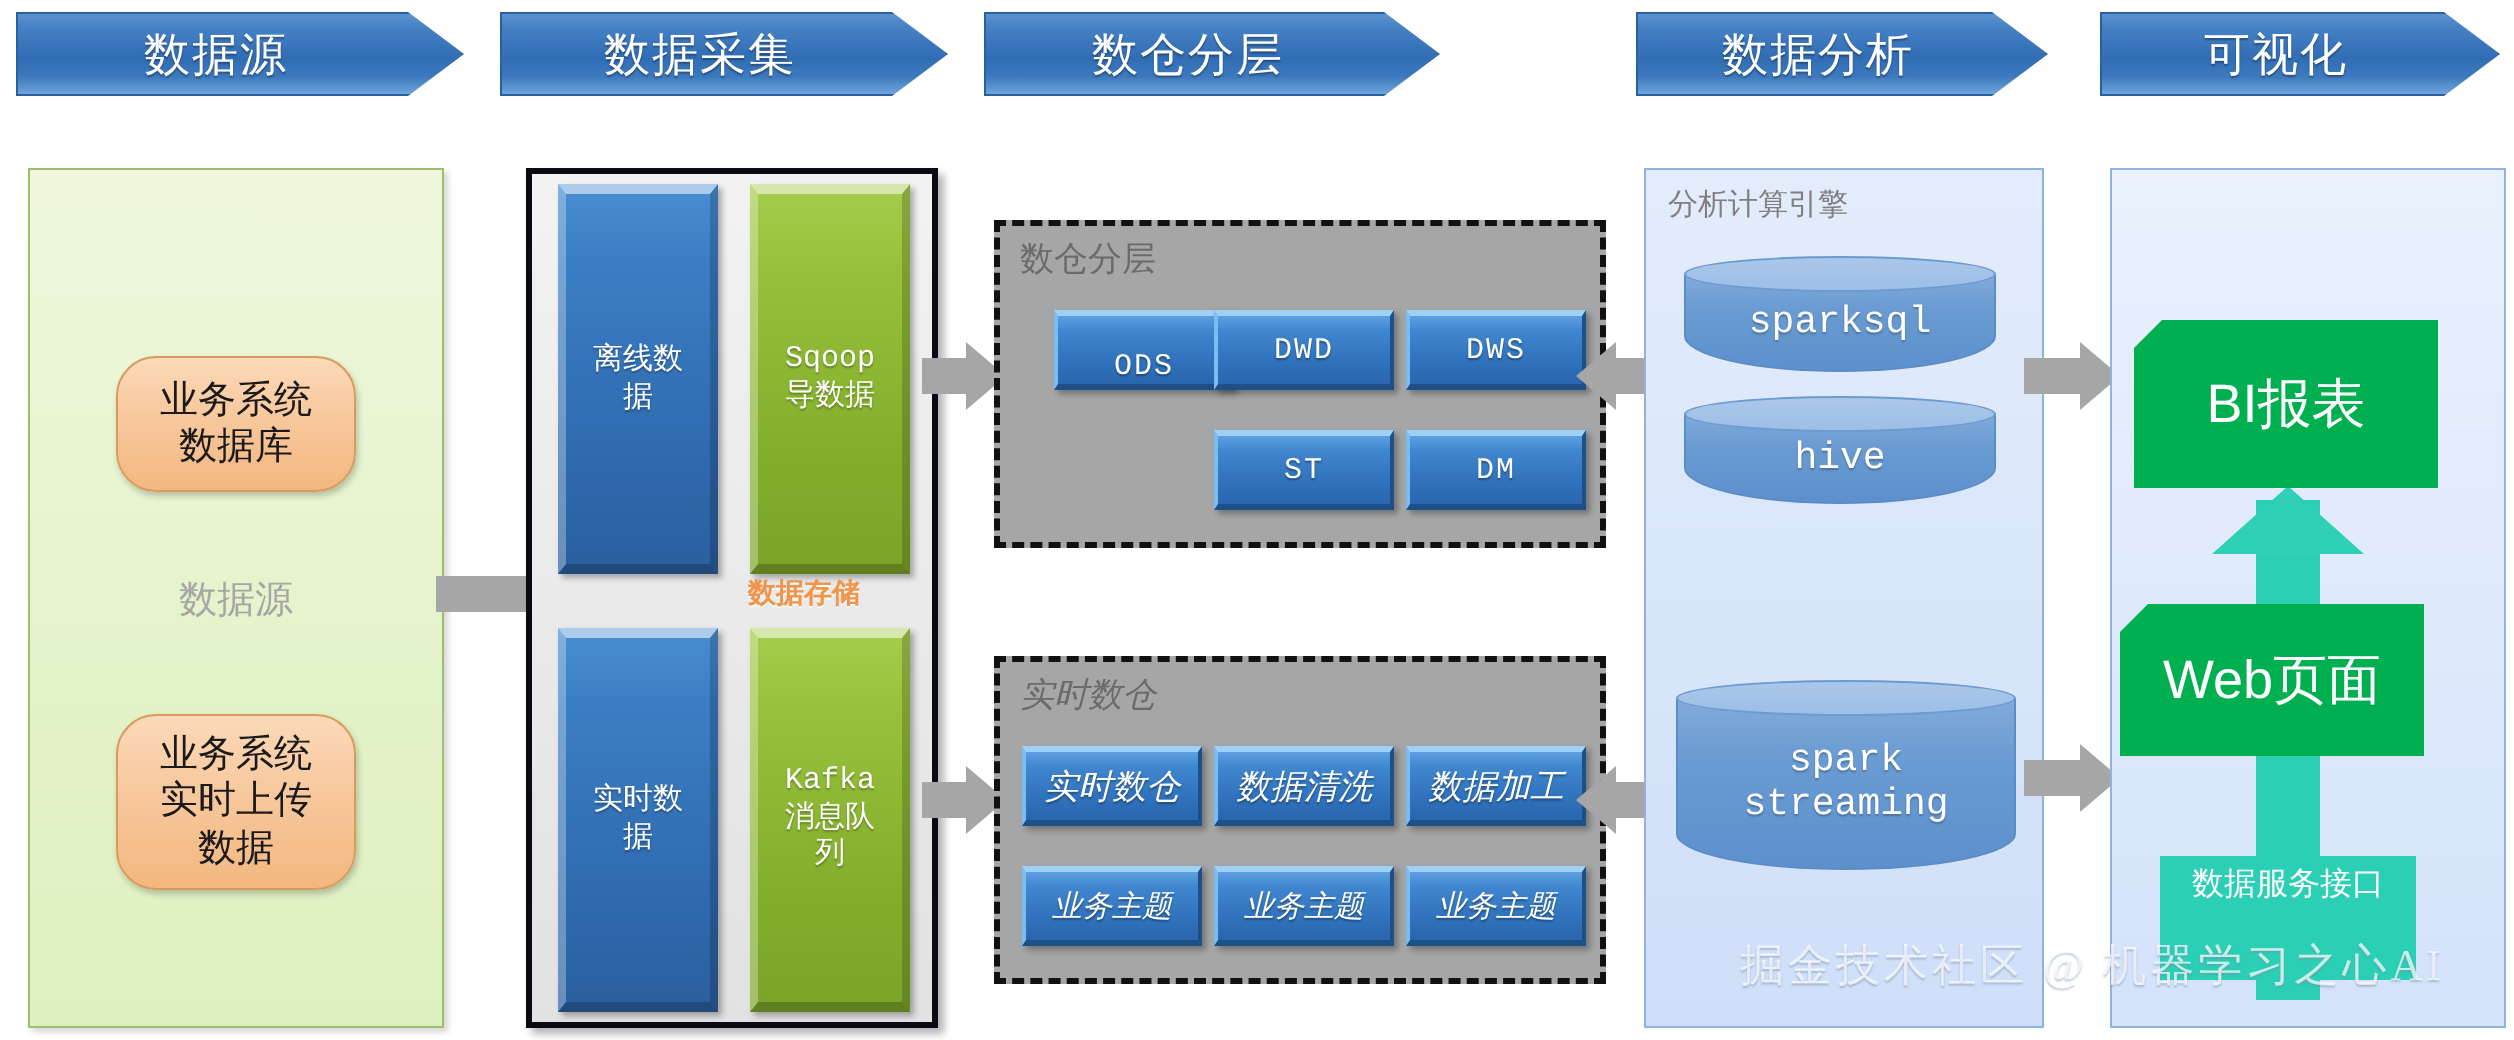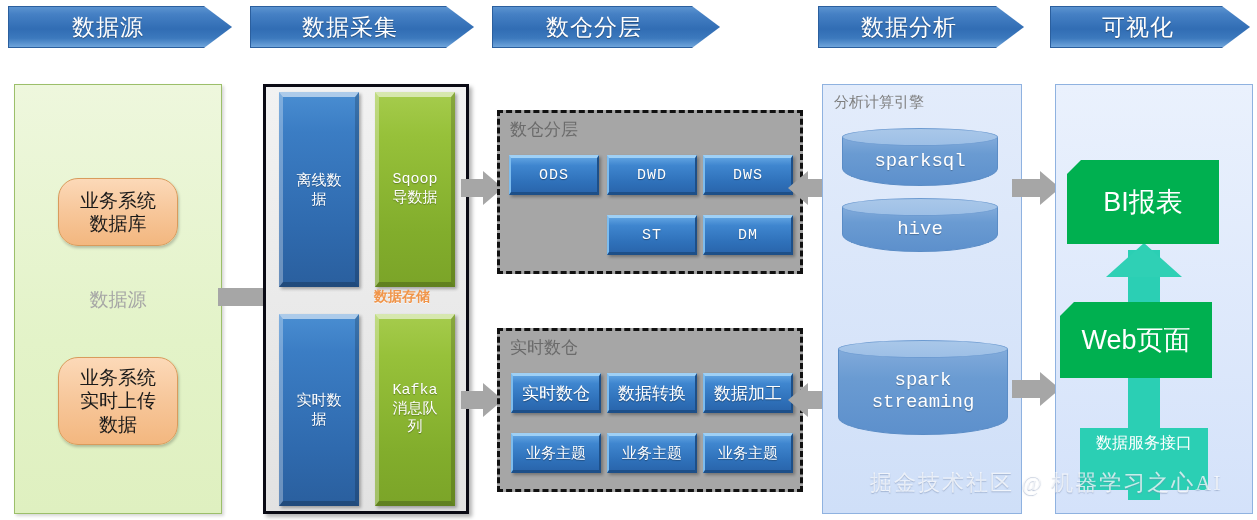--- a/index.html
+++ b/index.html
@@ -294,44 +294,44 @@
     <div class="bar" style="left:0; top:8px; width:22px; height:18px;"></div>
     <div class="head head-r" style="left:22px; top:0;"></div>
   </div>
   <div class="garrow" style="left:461px; top:383px; width:42px; height:34px;">
     <div class="bar" style="left:0; top:8px; width:22px; height:18px;"></div>
     <div class="head head-r" style="left:22px; top:0;"></div>
   </div>
 
   <div class="dashgroup" style="left:497px; top:110px; width:306px; height:164px;">
     <div class="gtitle">数仓分层</div>
-    <div class="wbox mono" style="left:9px; top:42px; width:90px; height:40px;">
+    <div class="wbox mono" style="left:27px; top:42px; width:90px; height:40px;align-items:flex-end;">
       <span>ODS</span>
     </div>
     <div class="wbox mono" style="left:107px; top:42px; width:90px; height:40px;">
       <span>DWD</span>
     </div>
     <div class="wbox mono" style="left:203px; top:42px; width:90px; height:40px;">
       <span>DWS</span>
     </div>
     <div class="wbox mono" style="left:107px; top:102px; width:90px; height:40px;">
       <span>ST</span>
     </div>
     <div class="wbox mono" style="left:203px; top:102px; width:90px; height:40px;">
       <span>DM</span>
     </div>
   </div>
 
-  <div class="dashgroup" style="left:497px; top:328px; width:306px; height:164px;">
+  <div class="dashgroup" style="left:497px; top:328px; width:306px; height:164px;font-style:italic;">
     <div class="gtitle">实时数仓</div>
     <div class="wbox cn" style="left:11px; top:42px; width:90px; height:40px;">
       <span>实时数仓</span>
     </div>
     <div class="wbox cn" style="left:107px; top:42px; width:90px; height:40px;">
-      <span>数据转换</span>
+      <span>数据清洗</span>
     </div>
     <div class="wbox cn" style="left:203px; top:42px; width:90px; height:40px;">
       <span>数据加工</span>
     </div>
     <div class="wbox cn small" style="left:11px; top:102px; width:90px; height:40px;">
       <span>业务主题</span>
     </div>
     <div class="wbox cn small" style="left:107px; top:102px; width:90px; height:40px;">
       <span>业务主题</span>
     </div>

